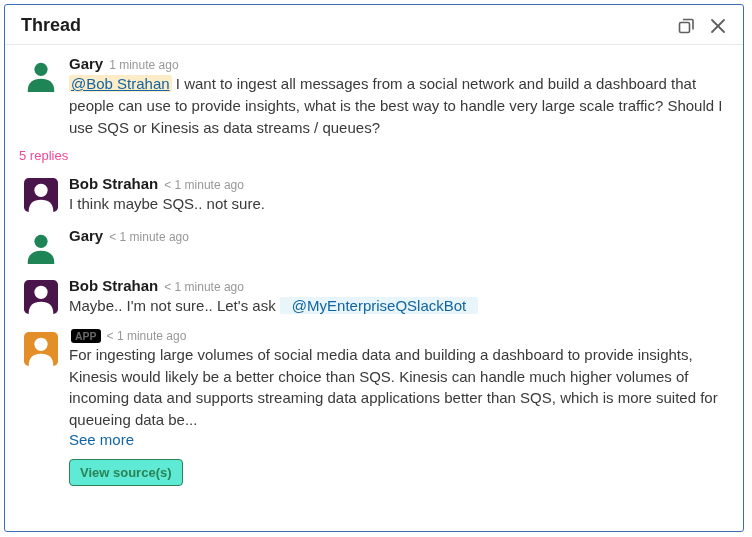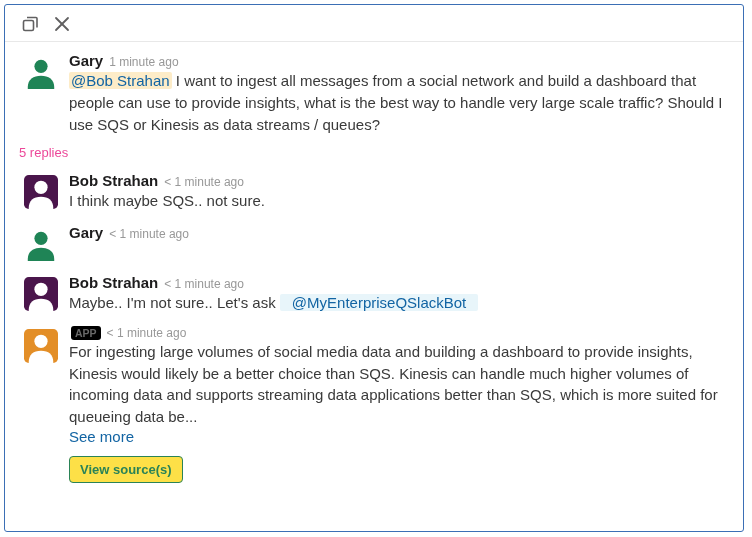--- a/index.html
+++ b/index.html
@@ -56,20 +56,21 @@
     color:#3a3a3a;
     font-size:15px;
     line-height:1.45;
     margin-top: 1px;
   }
   .mention {
     background:#fdecc8;
     color:#1264a3;
     padding: 0 2px;
     border-radius:2px;
+    text-decoration:underline;
   }
   .mention-plain {
     background:#e8f5fa;
     color:#1264a3;
     padding: 0 12px;
     border-radius:2px;
   }
   .app-badge {
     background:#000000;
     color:#696969;
@@ -87,34 +88,35 @@
   .see-more {
     color:#1264a3;
     font-size:15px;
     cursor:pointer;
     display:inline-block;
   }
   .view-sources {
     display:inline-block;
     border:1px solid #2a8357;
     color:#2a8357;
-    background:#fde047;
+    background:#5eead4;
     padding: 5px 10px;
     font-size:13px;
     font-weight:600;
     border-radius:4px;
     margin-top:10px;
     cursor:pointer;
   }
 </style>
 </head>
 <body>
 
 <div class="panel">
   <div class="header">
+    <div class="header-title">Thread</div>
     <div class="header-icons">
       <span class="header-icon">
         <svg width="18" height="18" viewBox="0 0 18 18" fill="none" stroke="currentColor" stroke-width="1.6">
           <rect x="2.5" y="5.5" width="10" height="10" rx="1.5"></rect>
           <path d="M6 2.5h9a1 1 0 0 1 1 1v9"></path>
         </svg>
       </span>
       <span class="header-icon">
         <svg width="18" height="18" viewBox="0 0 18 18" stroke="currentColor" stroke-width="1.8" stroke-linecap="round">
           <line x1="3" y1="3" x2="15" y2="15"></line>

